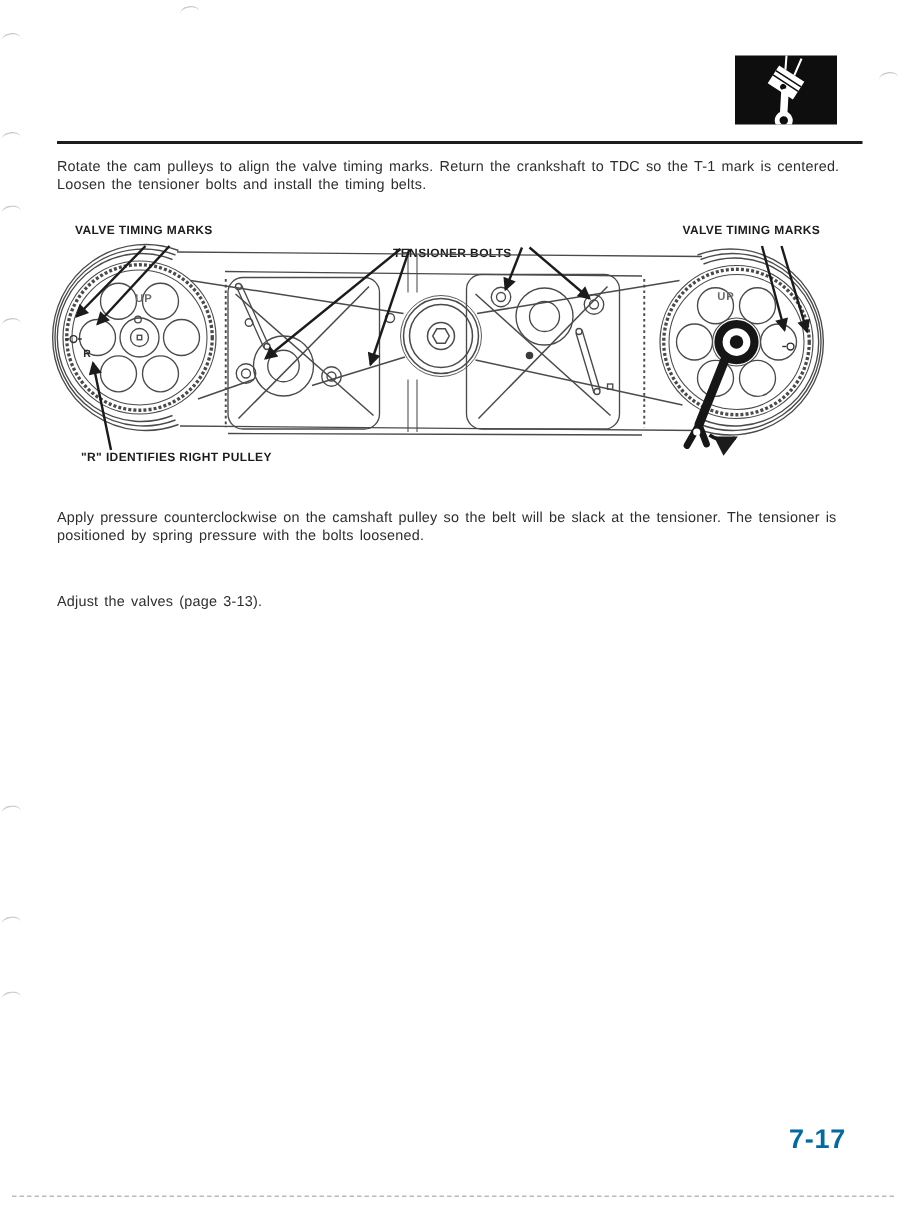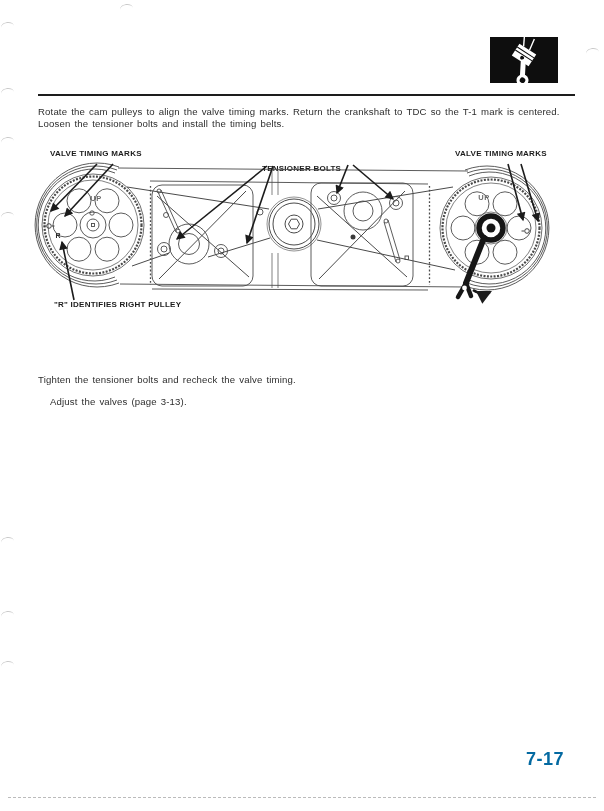--- a/index.html
+++ b/index.html
@@ -204,20 +204,20 @@
       <line x1="348" y1="165" x2="337" y2="193" marker-end="url(#ah)"></line>
       <line x1="353" y1="165" x2="393" y2="199" marker-end="url(#ah)"></line>
       <line x1="508" y1="164" x2="523" y2="220" marker-end="url(#ah)"></line>
       <line x1="521" y1="164" x2="538" y2="221" marker-end="url(#ah)"></line>
       <line x1="74" y1="300" x2="62" y2="242" marker-end="url(#ah)"></line>
     </g>
   </svg>
 
   <div class="caption">"R" IDENTIFIES RIGHT PULLEY</div>
 
-  <div class="para" style="top:374px;">Tighten the tensioner bolts and recheck the valve timing.</div>
-  <div class="para" style="top:396px;margin-left:12px;">Adjust the valves (page 3-13).</div>
+  <div class="para" style="top:340px;">Apply pressure counterclockwise on the camshaft pulley so the belt will be slack at the tensioner. The tensioner is positioned by spring pressure with the bolts loosened.</div>
+  <div class="para" style="top:396px;">Adjust the valves (page 3-13).</div>
 
   <div class="page-number">7-17</div>
 
   <div class="bottom-dashed"></div>
 
 </div>
 
 </body></html>

